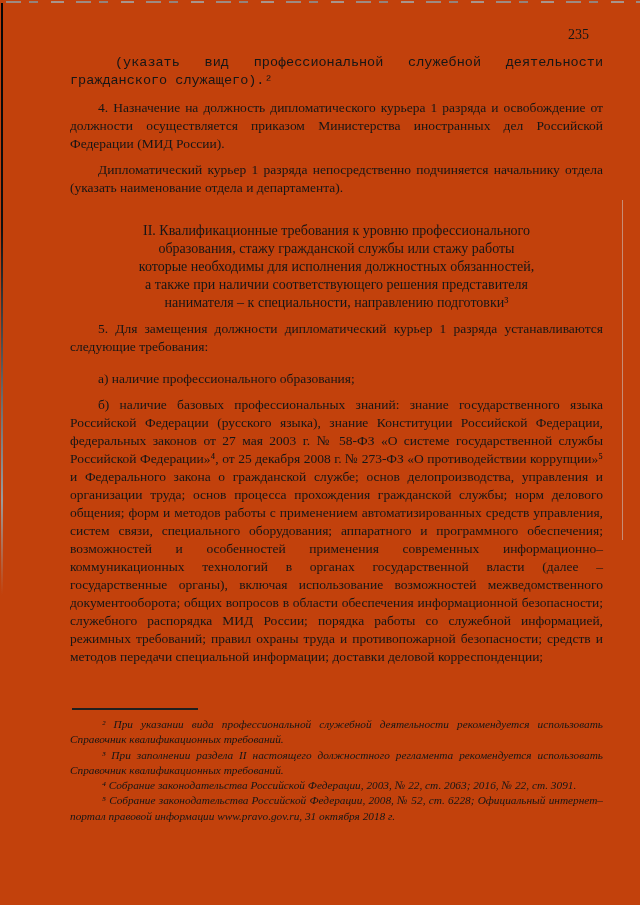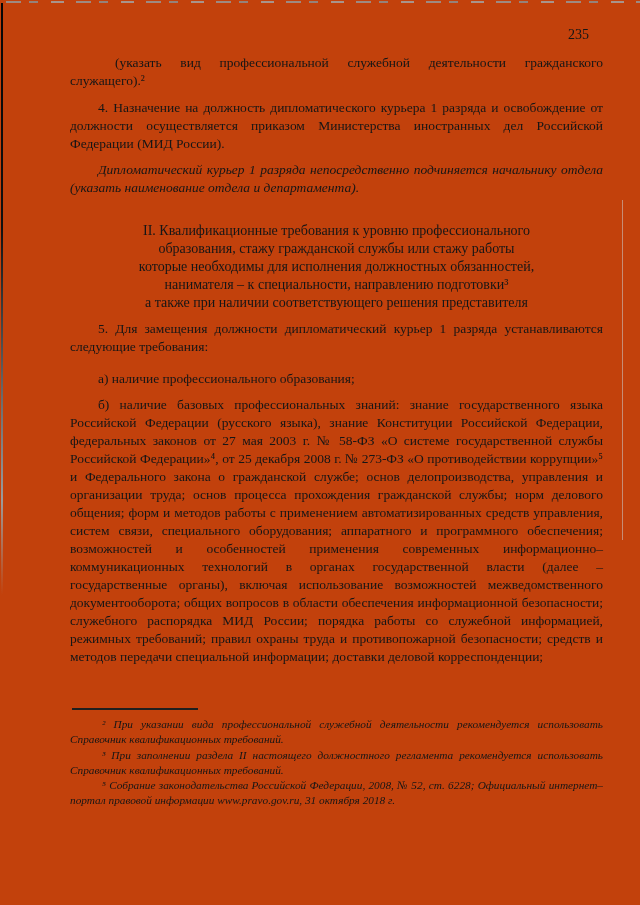--- a/index.html
+++ b/index.html
@@ -57,24 +57,24 @@
     font-size: 14px;
     line-height: 18px;
   }
   .para {
     margin: 0;
     font-size: 13.5px;
     line-height: 18px;
     text-align: justify;
   }
   .ind   { text-indent: 28px; }
-  .ind-lg{ text-indent: 45px; }
+  .ind-lg{ text-indent: 45px; font-family: Liberation Mono, monospace; }
   .mt-intro { margin-top: 10px; }
   .mt-p4    { margin-top: 9px;  }
-  .mt-sub   { margin-top: 8px; font-style: italic;  }
+  .mt-sub   { margin-top: 8px;  }
   .mt-p5    { margin-top: 8px;  }
   .mt-a     { margin-top: 14px; }
   .mt-b     { margin-top: 8px;  }
   .mt-v     { margin-top: 10px; }
   .heading {
     margin-top: 25px;
     font-size: 14px;
     line-height: 18px;
     text-align: center;
   }
@@ -112,32 +112,33 @@
     <p class="para ind-lg mt-intro">(указать вид профессиональной служебной деятельности гражданского служащего).²</p>
 
     <p class="para ind mt-p4">4. Назначение на должность дипломатического курьера 1 разряда и освобождение от должности осуществляется приказом Министерства иностранных дел Российской Федерации (МИД России).</p>
 
     <p class="para ind mt-sub">Дипломатический курьер 1 разряда непосредственно подчиняется начальнику отдела (указать наименование отдела и департамента).</p>
 
     <div class="heading">
       <div>II. Квалификационные требования к уровню профессионального</div>
       <div>образования, стажу гражданской службы или стажу работы</div>
       <div>которые необходимы для исполнения должностных обязанностей,</div>
+      <div>а также при наличии соответствующего решения представителя</div>
       <div>нанимателя – к специальности, направлению подготовки³</div>
-      <div>а также при наличии соответствующего решения представителя</div>
     </div>
 
     <p class="para ind mt-p5">5. Для замещения должности дипломатический курьер 1 разряда устанавливаются следующие требования:</p>
 
     <p class="para ind mt-a">а) наличие профессионального образования;</p>
 
     <p class="para ind mt-b">б) наличие базовых профессиональных знаний: знание государственного языка Российской Федерации (русского языка), знание Конституции Российской Федерации, федеральных законов от 27 мая 2003 г. № 58-ФЗ «О системе государственной службы Российской Федерации»⁴, от 25 декабря 2008 г. № 273-ФЗ «О противодействии коррупции»⁵ и Федерального закона о гражданской службе; основ делопроизводства, управления и организации труда; основ процесса прохождения гражданской службы; норм делового общения; форм и методов работы с применением автоматизированных средств управления, систем связи, специального оборудования; аппаратного и программного обеспечения; возможностей и особенностей применения современных информационно–коммуникационных технологий в органах государственной власти (далее – государственные органы), включая использование возможностей межведомственного документооборота; общих вопросов в области обеспечения информационной безопасности; служебного распорядка МИД России; порядка работы со служебной информацией, режимных требований; правил охраны труда и противопожарной безопасности; средств и методов передачи специальной информации; доставки деловой корреспонденции;</p>
 
 
     <div class="footnotes">
       <div class="fn-rule"></div>
       <p class="fn">² При указании вида профессиональной служебной деятельности рекомендуется использовать Справочник квалификационных требований.</p>
       <p class="fn">³ При заполнении раздела II настоящего должностного регламента рекомендуется использовать Справочник квалификационных требований.</p>
+      <p class="fn">⁴ Собрание законодательства Российской Федерации, 2003, № 22, ст. 2063; 2016, № 22, ст. 3091.</p>
       <p class="fn">⁵ Собрание законодательства Российской Федерации, 2008, № 52, ст. 6228; Официальный интернет–портал правовой информации www.pravo.gov.ru, 31 октября 2018 г.</p>
     </div>
 
   </div>
 </div>
 
 </body></html>

